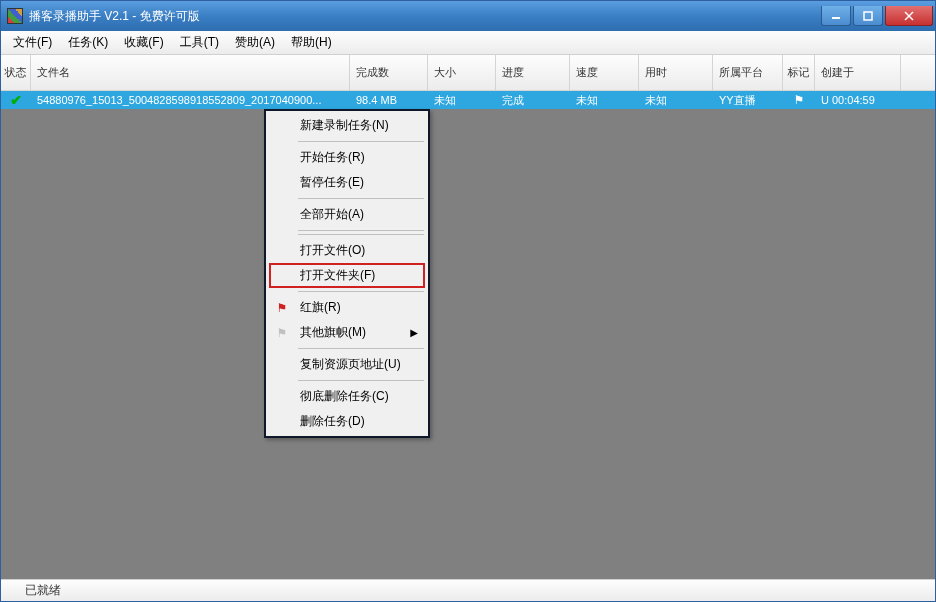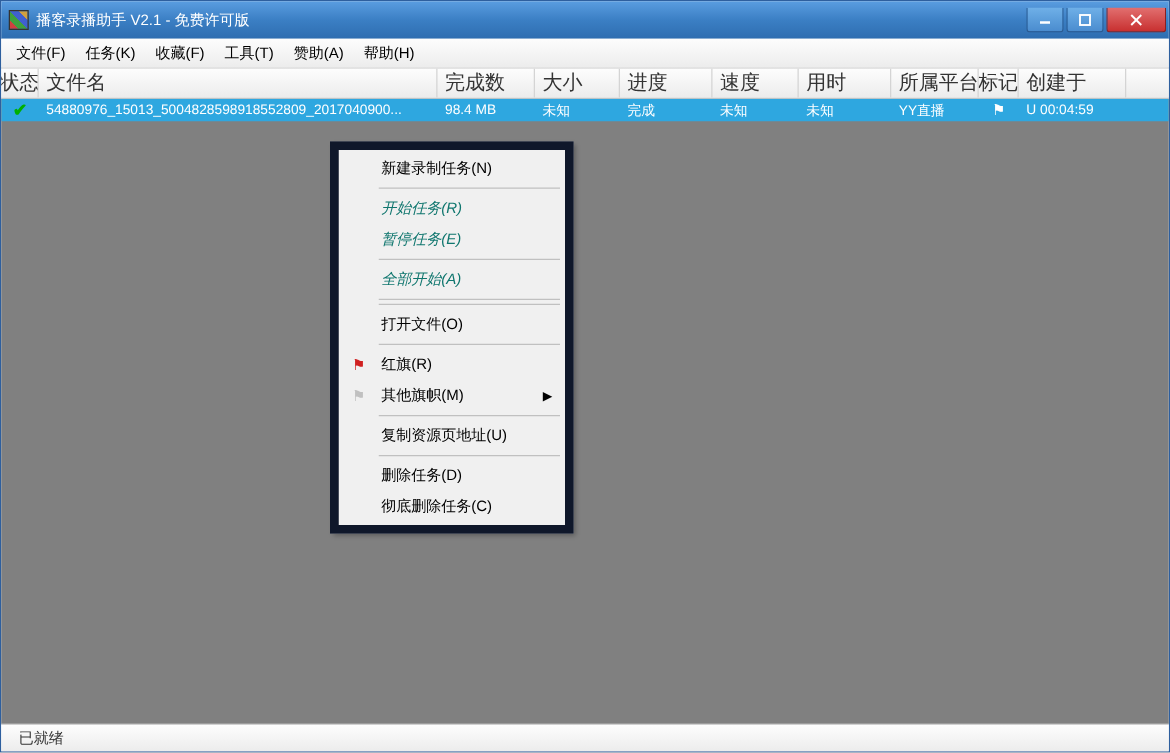--- a/index.html
+++ b/index.html
@@ -10,53 +10,53 @@
 .titlebar { height: 30px; background: linear-gradient(to bottom, #5a9de0 0%, #3b7fc4 50%, #2e6db0 100%); display: flex; align-items: center; padding: 0 2px 0 6px; color: #fff; font-size: 12px; }
 .titlebar-icon { width: 16px; height: 16px; margin-right: 6px; background: linear-gradient(45deg, #d04040 25%, #40a040 25% 50%, #4060d0 50% 75%, #d0a040 75%); border: 1px solid #333; }
 .title-text { flex: 1; }
 .win-controls { display: flex; height: 20px; }
 .win-btn { width: 30px; height: 20px; margin-left: 2px; background: linear-gradient(to bottom, #6fb0e8, #4a8ccf); border: 1px solid #2a5a90; border-top: none; border-radius: 0 0 3px 3px; display: flex; align-items: center; justify-content: center; color: #fff; font-size: 11px; }
 .win-btn.close { width: 48px; background: linear-gradient(to bottom, #e27070, #c83030); border-color: #8a2020; }
 
 .menubar { height: 24px; background: linear-gradient(to bottom, #fdfdfd, #ececec); border-bottom: 1px solid #d0d0d0; display: flex; align-items: center; padding: 0 4px; font-size: 12px; }
 .menu-item { padding: 3px 8px; cursor: default; }
 
-.header-row { height: 24px; background: linear-gradient(to bottom, #fdfdfd, #ececec); border-bottom: 1px solid #d4d4d4; display: flex; font-size: 16px; color: #333; }
+.header-row { height: 36px; background: linear-gradient(to bottom, #fdfdfd, #ececec); border-bottom: 1px solid #d4d4d4; display: flex; font-size: 11px; color: #333; }
 .header-cell { padding: 2px 6px; border-right: 1px solid #d4d4d4; overflow: hidden; white-space: nowrap; display: flex; align-items: center; }
 
 .content { flex: 1; background: #808080; position: relative; overflow: hidden; }
 .data-row { height: 18px; background: #2ea7e0; color: #fff; display: flex; font-size: 11px; font-family: "SimSun", monospace; }
 .data-cell { padding: 2px 6px; overflow: hidden; white-space: nowrap; display: flex; align-items: center; }
 
 .col-status { width: 30px; justify-content: center; }
 .col-filename { width: 319px; }
 .col-completed { width: 78px; }
 .col-size { width: 68px; }
 .col-progress { width: 74px; }
 .col-speed { width: 69px; }
 .col-time { width: 74px; }
 .col-platform { width: 70px; }
 .col-mark { width: 32px; justify-content: center; }
 .col-created { width: 86px; }
 
 .check-icon { color: #00b000; font-size: 14px; font-weight: bold; }
 .flag-icon-white { color: #fff; font-size: 12px; }
 
-.context-menu { position: absolute; top: 34px; left: 263px; width: 195px; background: #f0f0f0; border: 7px solid #0f172a; box-shadow: 2px 2px 4px rgba(0,0,0,0.3); font-size: 12px; padding: 2px; }
+.context-menu { position: absolute; top: 18px; left: 263px; width: 166px; background: #f0f0f0; border: 2px solid #0f172a; box-shadow: 2px 2px 4px rgba(0,0,0,0.3); font-size: 12px; padding: 2px; }
 .ctx-gutter { position: absolute; left: 2px; top: 2px; bottom: 2px; width: 26px; background: #f0f0f0; }
 .ctx-item { position: relative; padding: 4px 20px 4px 32px; cursor: default; color: #000; display: flex; align-items: center; }
-.ctx-item.disabled { color: #0f766e; font-style: italic; }
+.ctx-item.disabled { color: #000000; }
 .ctx-item.highlighted::before { content: ""; position: absolute; left: 1px; right: 1px; top: 0; bottom: 0; border: 2px solid #d02020; pointer-events: none; }
 .ctx-sep { height: 1px; background: #c0c0c0; margin: 3px 2px 3px 30px; }
 .ctx-arrow { position: absolute; right: 8px; font-size: 10px; color: #000; }
 .ctx-icon { position: absolute; left: 6px; width: 16px; text-align: center; font-size: 12px; }
 .flag-red { color: #d02020; }
 .flag-gray { color: #c0c0c0; }
 
-.statusbar { height: 22px; background: linear-gradient(to bottom, #fdfdfd, #ececec); border-top: 1px solid #d0d0d0; display: flex; align-items: center; padding: 0 14px; font-size: 12px; color: #333; }
+.statusbar { height: 22px; background: linear-gradient(to bottom, #fdfdfd, #ececec); border-top: 1px solid #d0d0d0; display: flex; align-items: center; padding: 0 24px; font-size: 12px; color: #333; }
 </style>
 </head>
 <body>
 
 <div class="window">
 
   <div class="titlebar">
     <div class="titlebar-icon"></div>
     <div class="title-text">播客录播助手 V2.1 - 免费许可版</div>
     <div class="win-controls">
@@ -123,35 +123,36 @@
       <div class="ctx-gutter"></div>
       <div class="ctx-item">新建录制任务(N)</div>
       <div class="ctx-sep"></div>
       <div class="ctx-item disabled">开始任务(R)</div>
       <div class="ctx-item disabled">暂停任务(E)</div>
       <div class="ctx-sep"></div>
       <div class="ctx-item disabled">全部开始(A)</div>
       <div class="ctx-sep"></div>
       <div class="ctx-sep"></div>
       <div class="ctx-item">打开文件(O)</div>
+      <div class="ctx-item highlighted">打开文件夹(F)</div>
       <div class="ctx-sep"></div>
       <div class="ctx-item">
           <span class="ctx-icon flag-red">⚑</span>
           <span>红旗(R)</span>
         </div>
       <div class="ctx-item">
           <span class="ctx-icon flag-gray">⚑</span>
           <span>其他旗帜(M)</span>
           <span class="ctx-arrow">▶</span>
         </div>
       <div class="ctx-sep"></div>
       <div class="ctx-item">复制资源页地址(U)</div>
       <div class="ctx-sep"></div>
+      <div class="ctx-item">彻底删除任务(C)</div>
       <div class="ctx-item">删除任务(D)</div>
-      <div class="ctx-item">彻底删除任务(C)</div>
     </div>
   </div>
 
   <div class="statusbar">
     <span>已就绪</span>
   </div>
 
 </div>
 
 </body></html>

